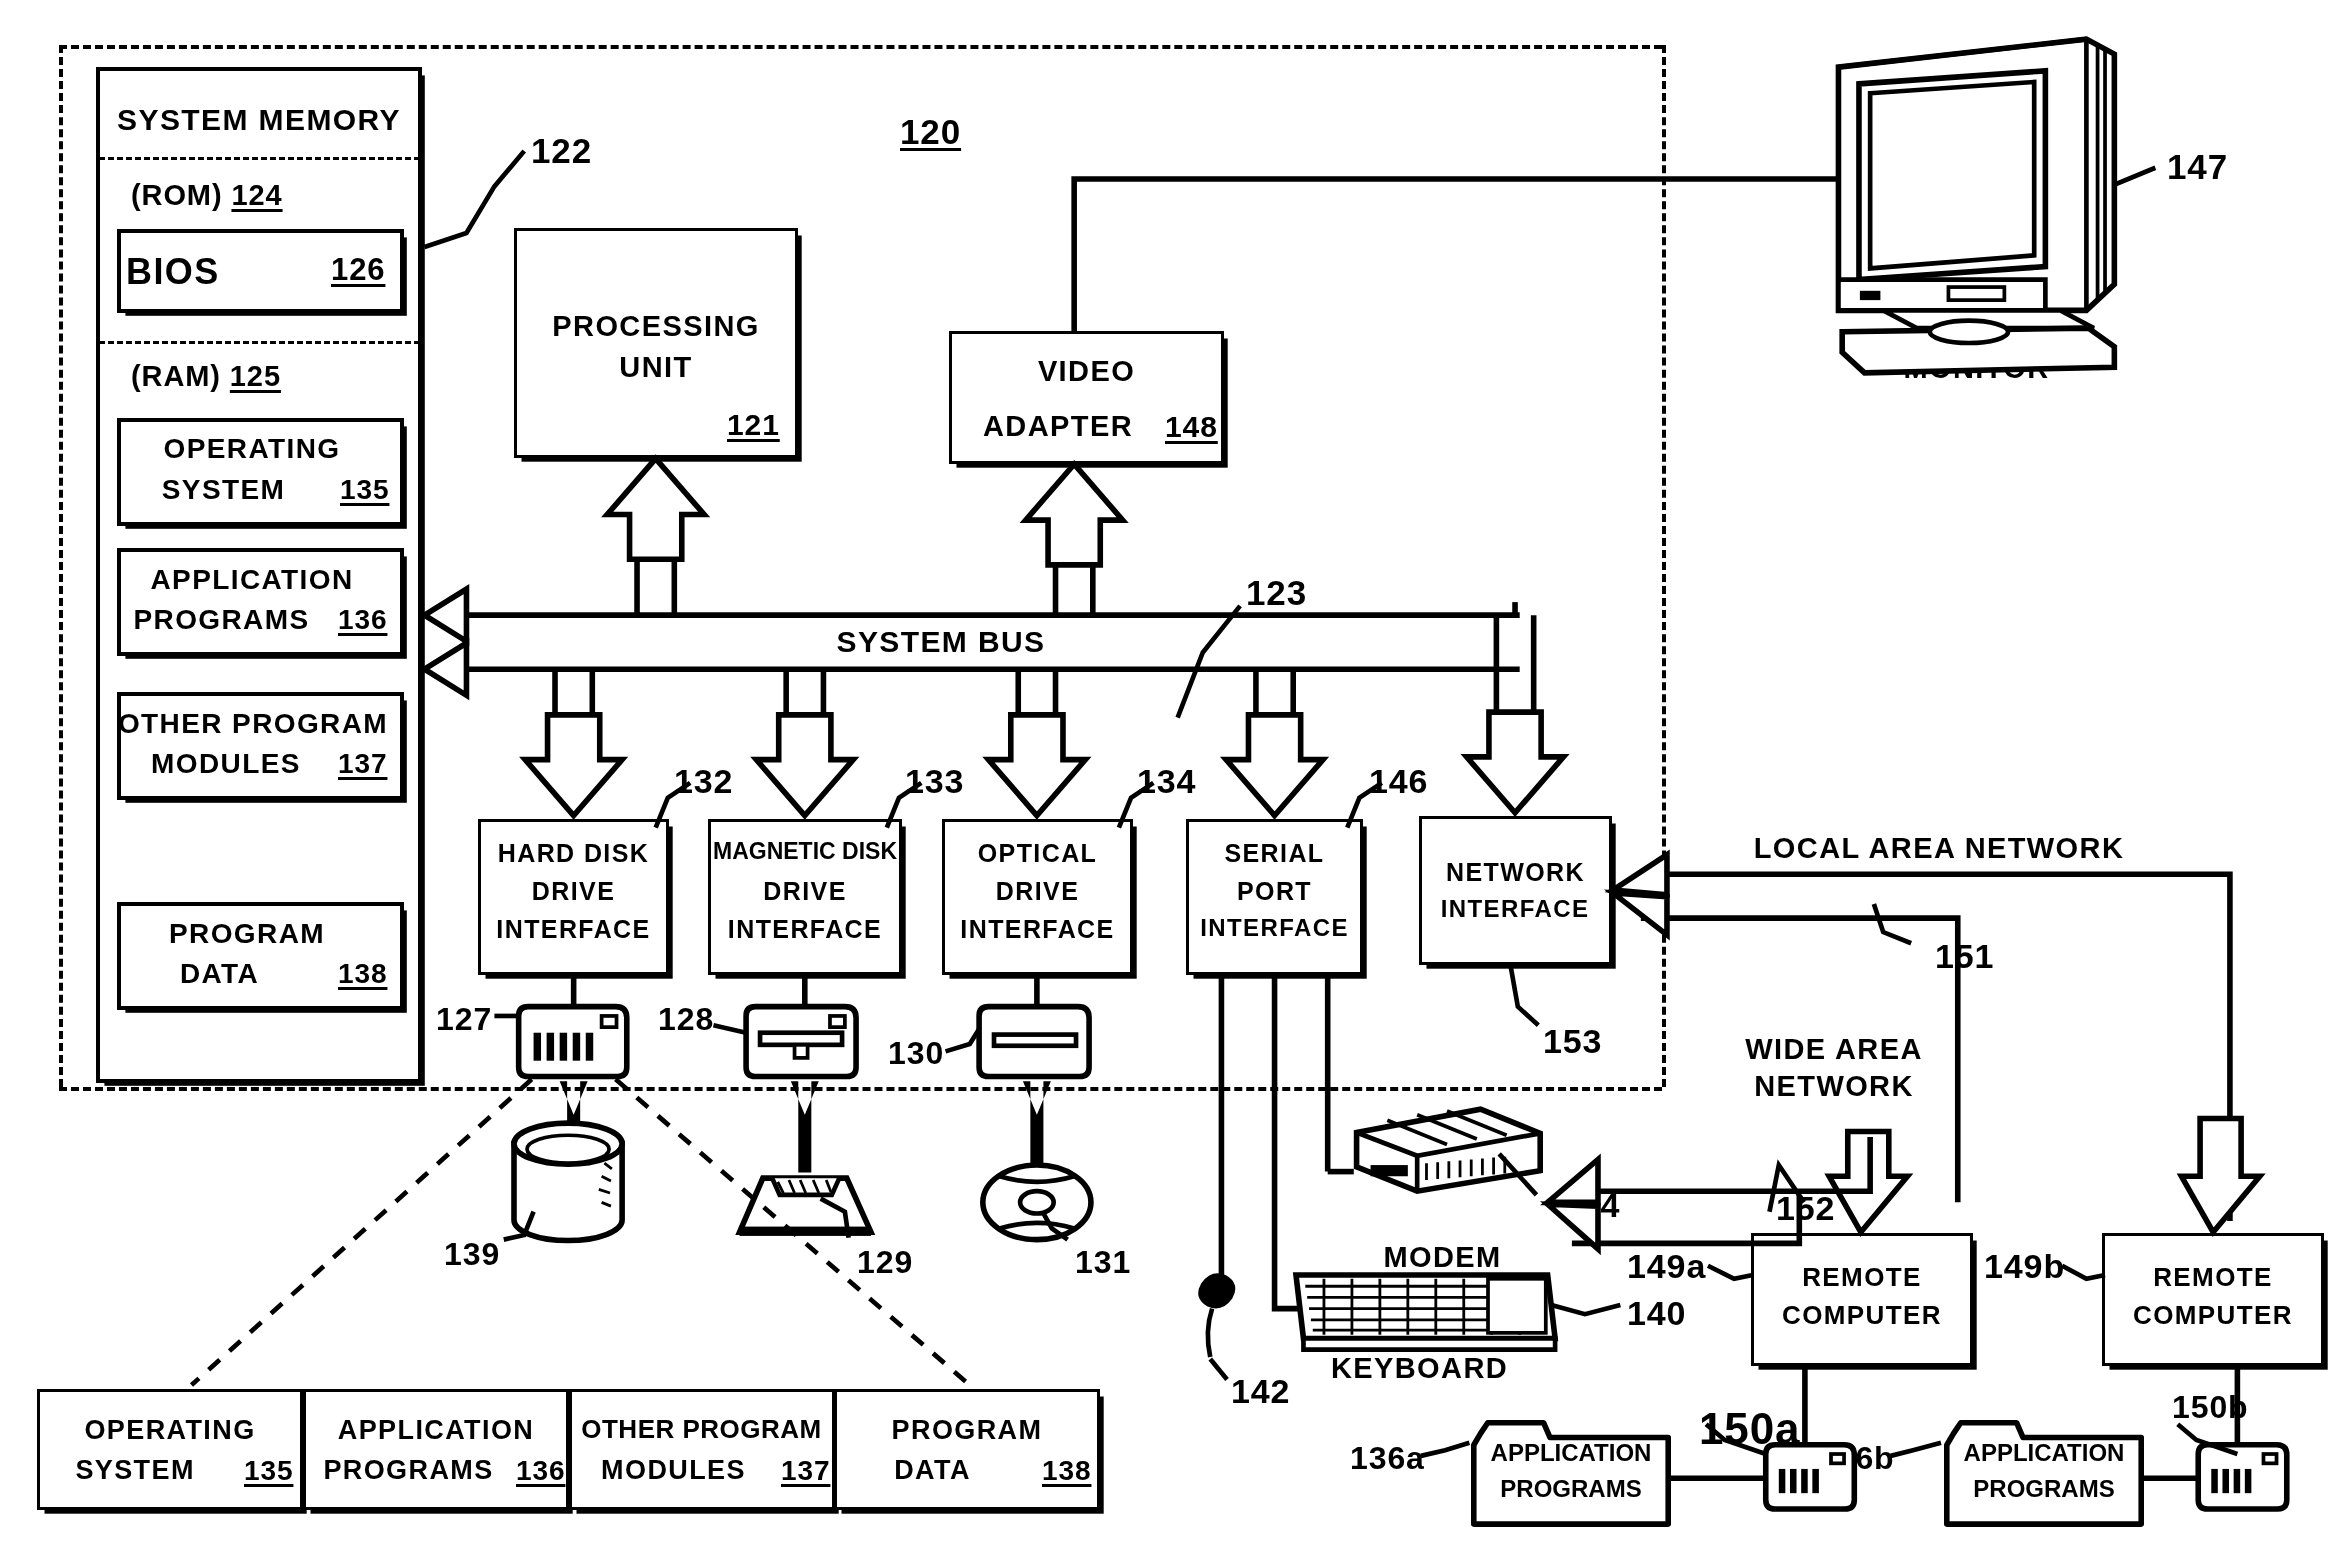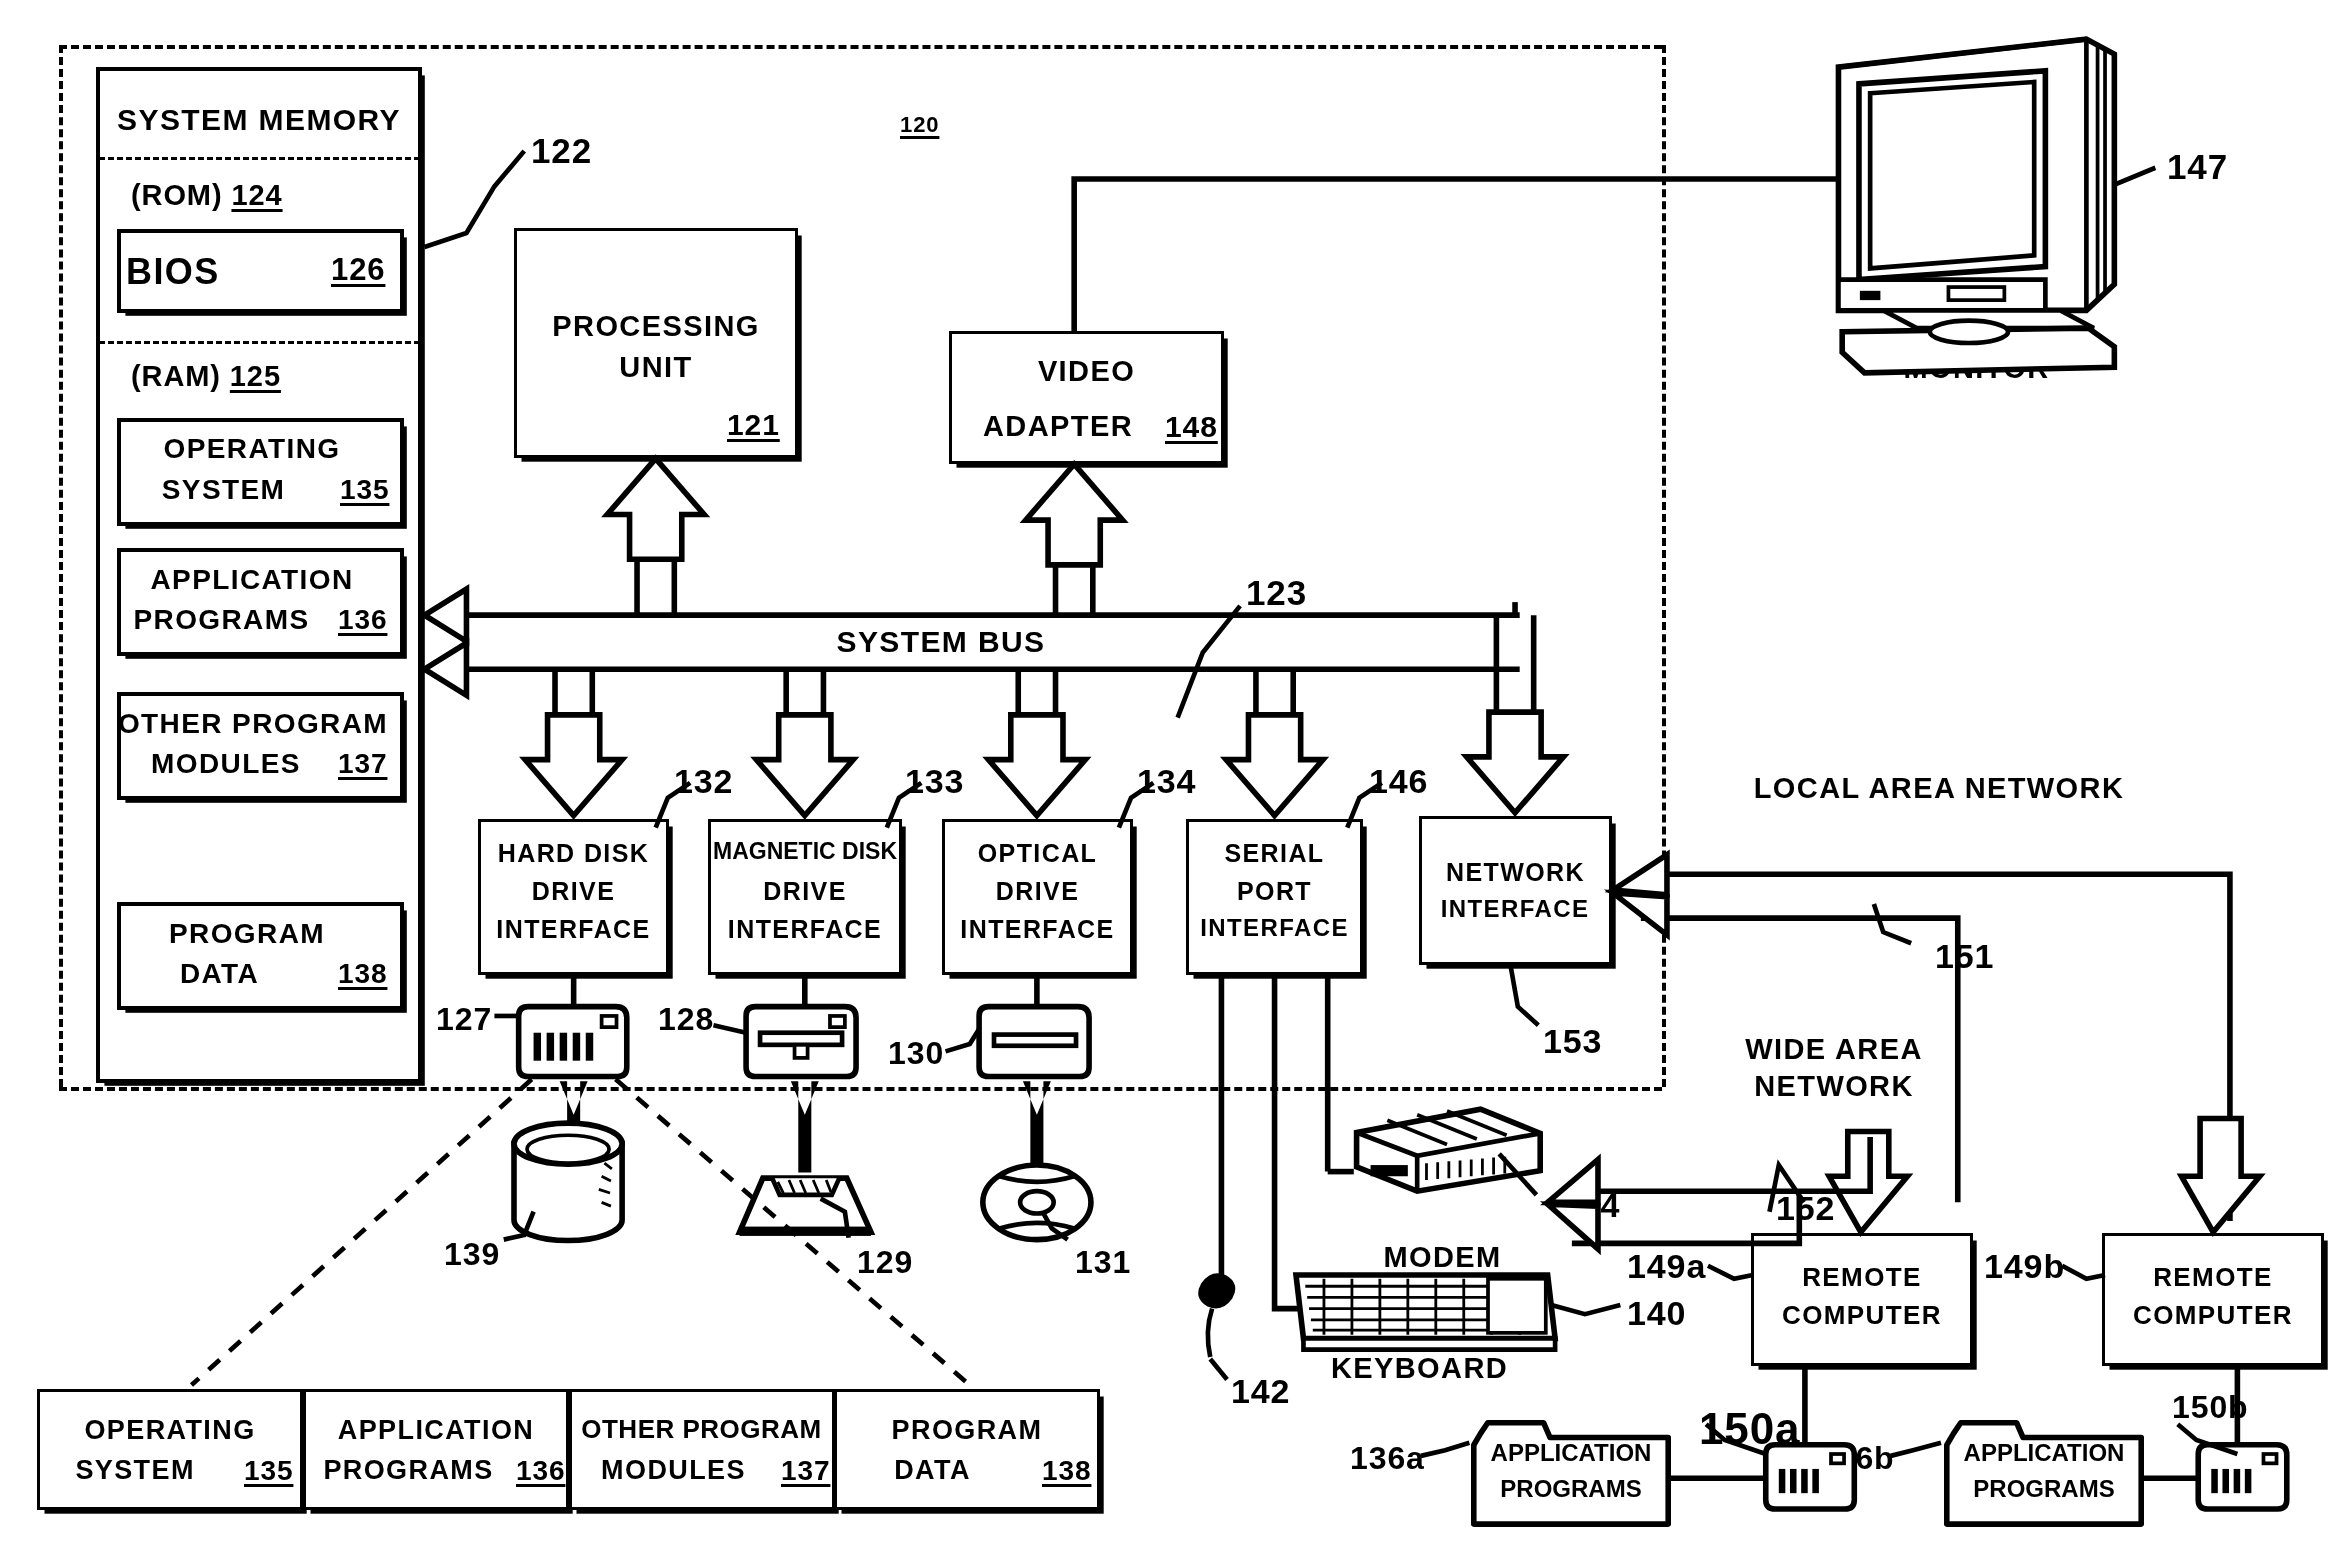--- a/index.html
+++ b/index.html
@@ -28,21 +28,21 @@
 </head>
 <body>
 
 <div id="stage">
 
   <div class="dash-h" style="left:59px;top:45px;width:1603px;"></div>
   <div class="dash-v" style="left:59px;top:45px;height:1042px;"></div>
   <div class="dash-h" style="left:59px;top:1087px;width:1603px;"></div>
   <div class="dash-v" style="left:1662px;top:45px;height:1042px;"></div>
 
-  <div class="num unum" style="left:900px;top:112px;font-size:22px;">120</div>
+  <div class="num unum" style="left:900px;top:112px;font-size:35px;">120</div>
 
   <div class="memcard" id="memblock"></div>
 
   <div class="lbl" style="left:96px;top:103px;width:326px;font-size:30px;">SYSTEM MEMORY</div>
 
   <div class="dash-h" style="left:99px;top:157px;width:321px;border-top-width:3.7px;"></div>
   <div class="dash-h" style="left:99px;top:341px;width:321px;border-top-width:3.7px;"></div>
 
   <div class="tag" style="left:131px;top:179px;font-size:29px;">
     <span>(ROM)</span>
@@ -132,21 +132,21 @@
   <div class="lbl" style="left:1846px;top:352px;width:261px;font-size:29px;">MONITOR</div>
   <div class="num" style="left:2167px;top:147px;font-size:35px;">147</div>
 
   <div class="lbl" style="left:1303px;top:1352px;width:233px;font-size:29px;">KEYBOARD</div>
   <div class="num" style="left:1627px;top:1294px;font-size:34px;">140</div>
   <div class="num" style="left:1231px;top:1372px;font-size:34px;">142</div>
 
   <div class="lbl" style="left:1354px;top:1193px;width:177px;font-size:29px;margin-top:48px;">MODEM</div>
   <div class="num" style="left:1561px;top:1186px;font-size:34px;">154</div>
 
-  <div class="lbl" style="left:1706px;top:772px;width:466px;font-size:29px;">LOCAL AREA NETWORK</div>
+  <div class="lbl" style="left:1706px;top:832px;width:466px;font-size:29px;">LOCAL AREA NETWORK</div>
   <div class="num" style="left:1923px;top:937px;font-size:34px;margin-left:12px;">151</div>
 
   <div class="lbl" style="left:1713px;top:1033px;width:242px;font-size:29px;">WIDE AREA</div>
   <div class="lbl" style="left:1713px;top:1070px;width:242px;font-size:29px;">NETWORK</div>
   <div class="num" style="left:1776px;top:1189px;font-size:34px;">152</div>
 
   <div class="box" style="left:1751px;top:1233px;width:222px;height:133px;"></div>
   <div class="lbl" style="left:1751px;top:1263px;width:222px;font-size:26px;">REMOTE</div>
   <div class="lbl" style="left:1751px;top:1301px;width:222px;font-size:26px;">COMPUTER</div>
   <div class="num" style="left:1627px;top:1247px;font-size:34px;">149a</div>

